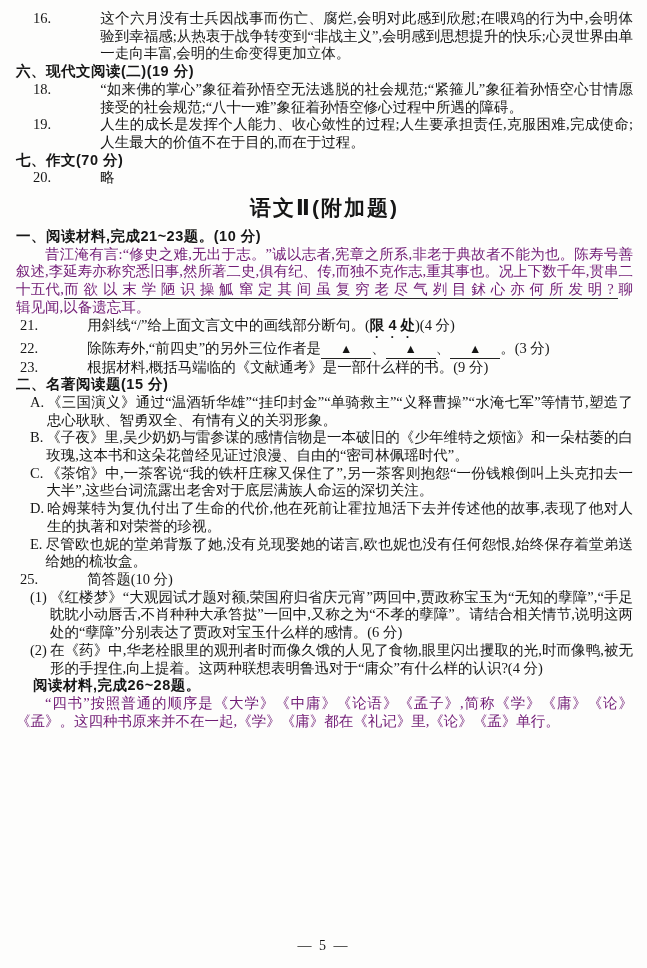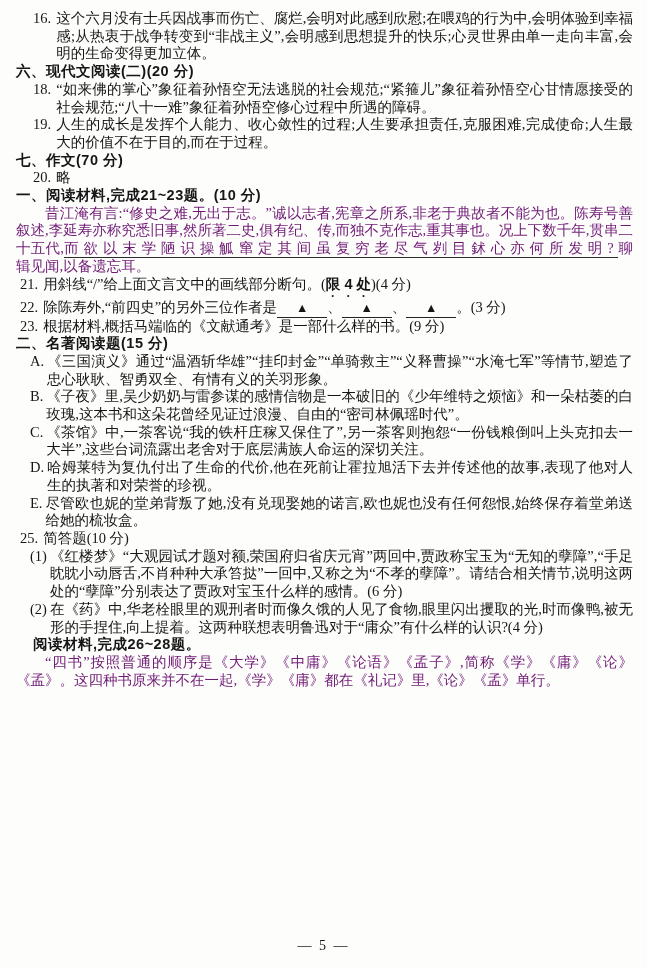--- a/index.html
+++ b/index.html
@@ -19,21 +19,21 @@
     padding: 10px 14px 0 16px;
   }
   
   .sec {
     font-family: "Liberation Sans", "DejaVu Sans", sans-serif;
     font-weight: 700;
     letter-spacing: 0.5px;
   }
   .sec.indent2 { margin-left: 17px; }
   
-  .item { display: flex; }
+  .item { display: flex; gap: 44px; }
   .item.lv1 { margin-left: 17px; }
   .item.lv2 { margin-left: 4px; }
   .item .num { white-space: pre; margin-right: 5px; flex: 0 0 auto; }
   .item .txt { flex: 1 1 auto; text-align: justify; }
   
   .opt, .sub { display: flex; margin-left: 14px; }
   .opt .lab, .sub .lab { white-space: pre; margin-right: 3px; flex: 0 0 auto; }
   .opt .txt, .sub .txt { flex: 1 1 auto; text-align: justify; }
   
   .title {
@@ -90,40 +90,41 @@
 </head>
 <body>
 
 <div class="page">
 
   <div class="item lv1">
     <span class="num">16.</span>
     <div class="txt">这个六月没有士兵因战事而伤亡、腐烂,会明对此感到欣慰;在喂鸡的行为中,会明体验到幸福感;从热衷于战争转变到“非战主义”,会明感到思想提升的快乐;心灵世界由单一走向丰富,会明的生命变得更加立体。</div>
   </div>
 
-  <div class="sec">六、现代文阅读(二)(20 分)</div>
+  <div class="sec">六、现代文阅读(二)(19 分)</div>
 
 
   <div class="item lv1">
     <span class="num">18.</span>
     <div class="txt">“如来佛的掌心”象征着孙悟空无法逃脱的社会规范;“紧箍儿”象征着孙悟空心甘情愿接受的社会规范;“八十一难”象征着孙悟空修心过程中所遇的障碍。</div>
   </div>
 
   <div class="item lv1">
     <span class="num">19.</span>
     <div class="txt">人生的成长是发挥个人能力、收心敛性的过程;人生要承担责任,克服困难,完成使命;人生最大的价值不在于目的,而在于过程。</div>
   </div>
 
   <div class="sec">七、作文(70 分)</div>
 
   <div class="item lv1">
     <span class="num">20.</span>
     <div class="txt">略</div>
   </div>
 
+  <div class="title">语文Ⅱ(附加题)</div>
 
   <div class="sec">一、阅读材料,完成21~23题。(10 分)</div>
 
   <p class="para kai"><span>昔江淹有言:“修史之难,无出于志。”诚以志者,宪章之所系,非老于典故者不能为也。陈寿号善叙述,李延寿亦称究悉旧事,然所著二史,俱有纪、传,而独不克作志,重其事也。况上下数千年,贯串二十五代,</span><span class="ul-seg">而欲以末学陋识操觚窜定其间虽复穷老尽气刿目鉥心亦何所发明?</span><span>聊辑见闻,以备遗忘耳。</span></p>
 
 
   <div class="item lv2">
     <span class="num">21.</span>
     <div class="txt"><span>用斜线“/”给上面文言文中的画线部分断句。(</span><span class="em">限 4 处</span><span>)(4 分)</span></div>
   </div>

